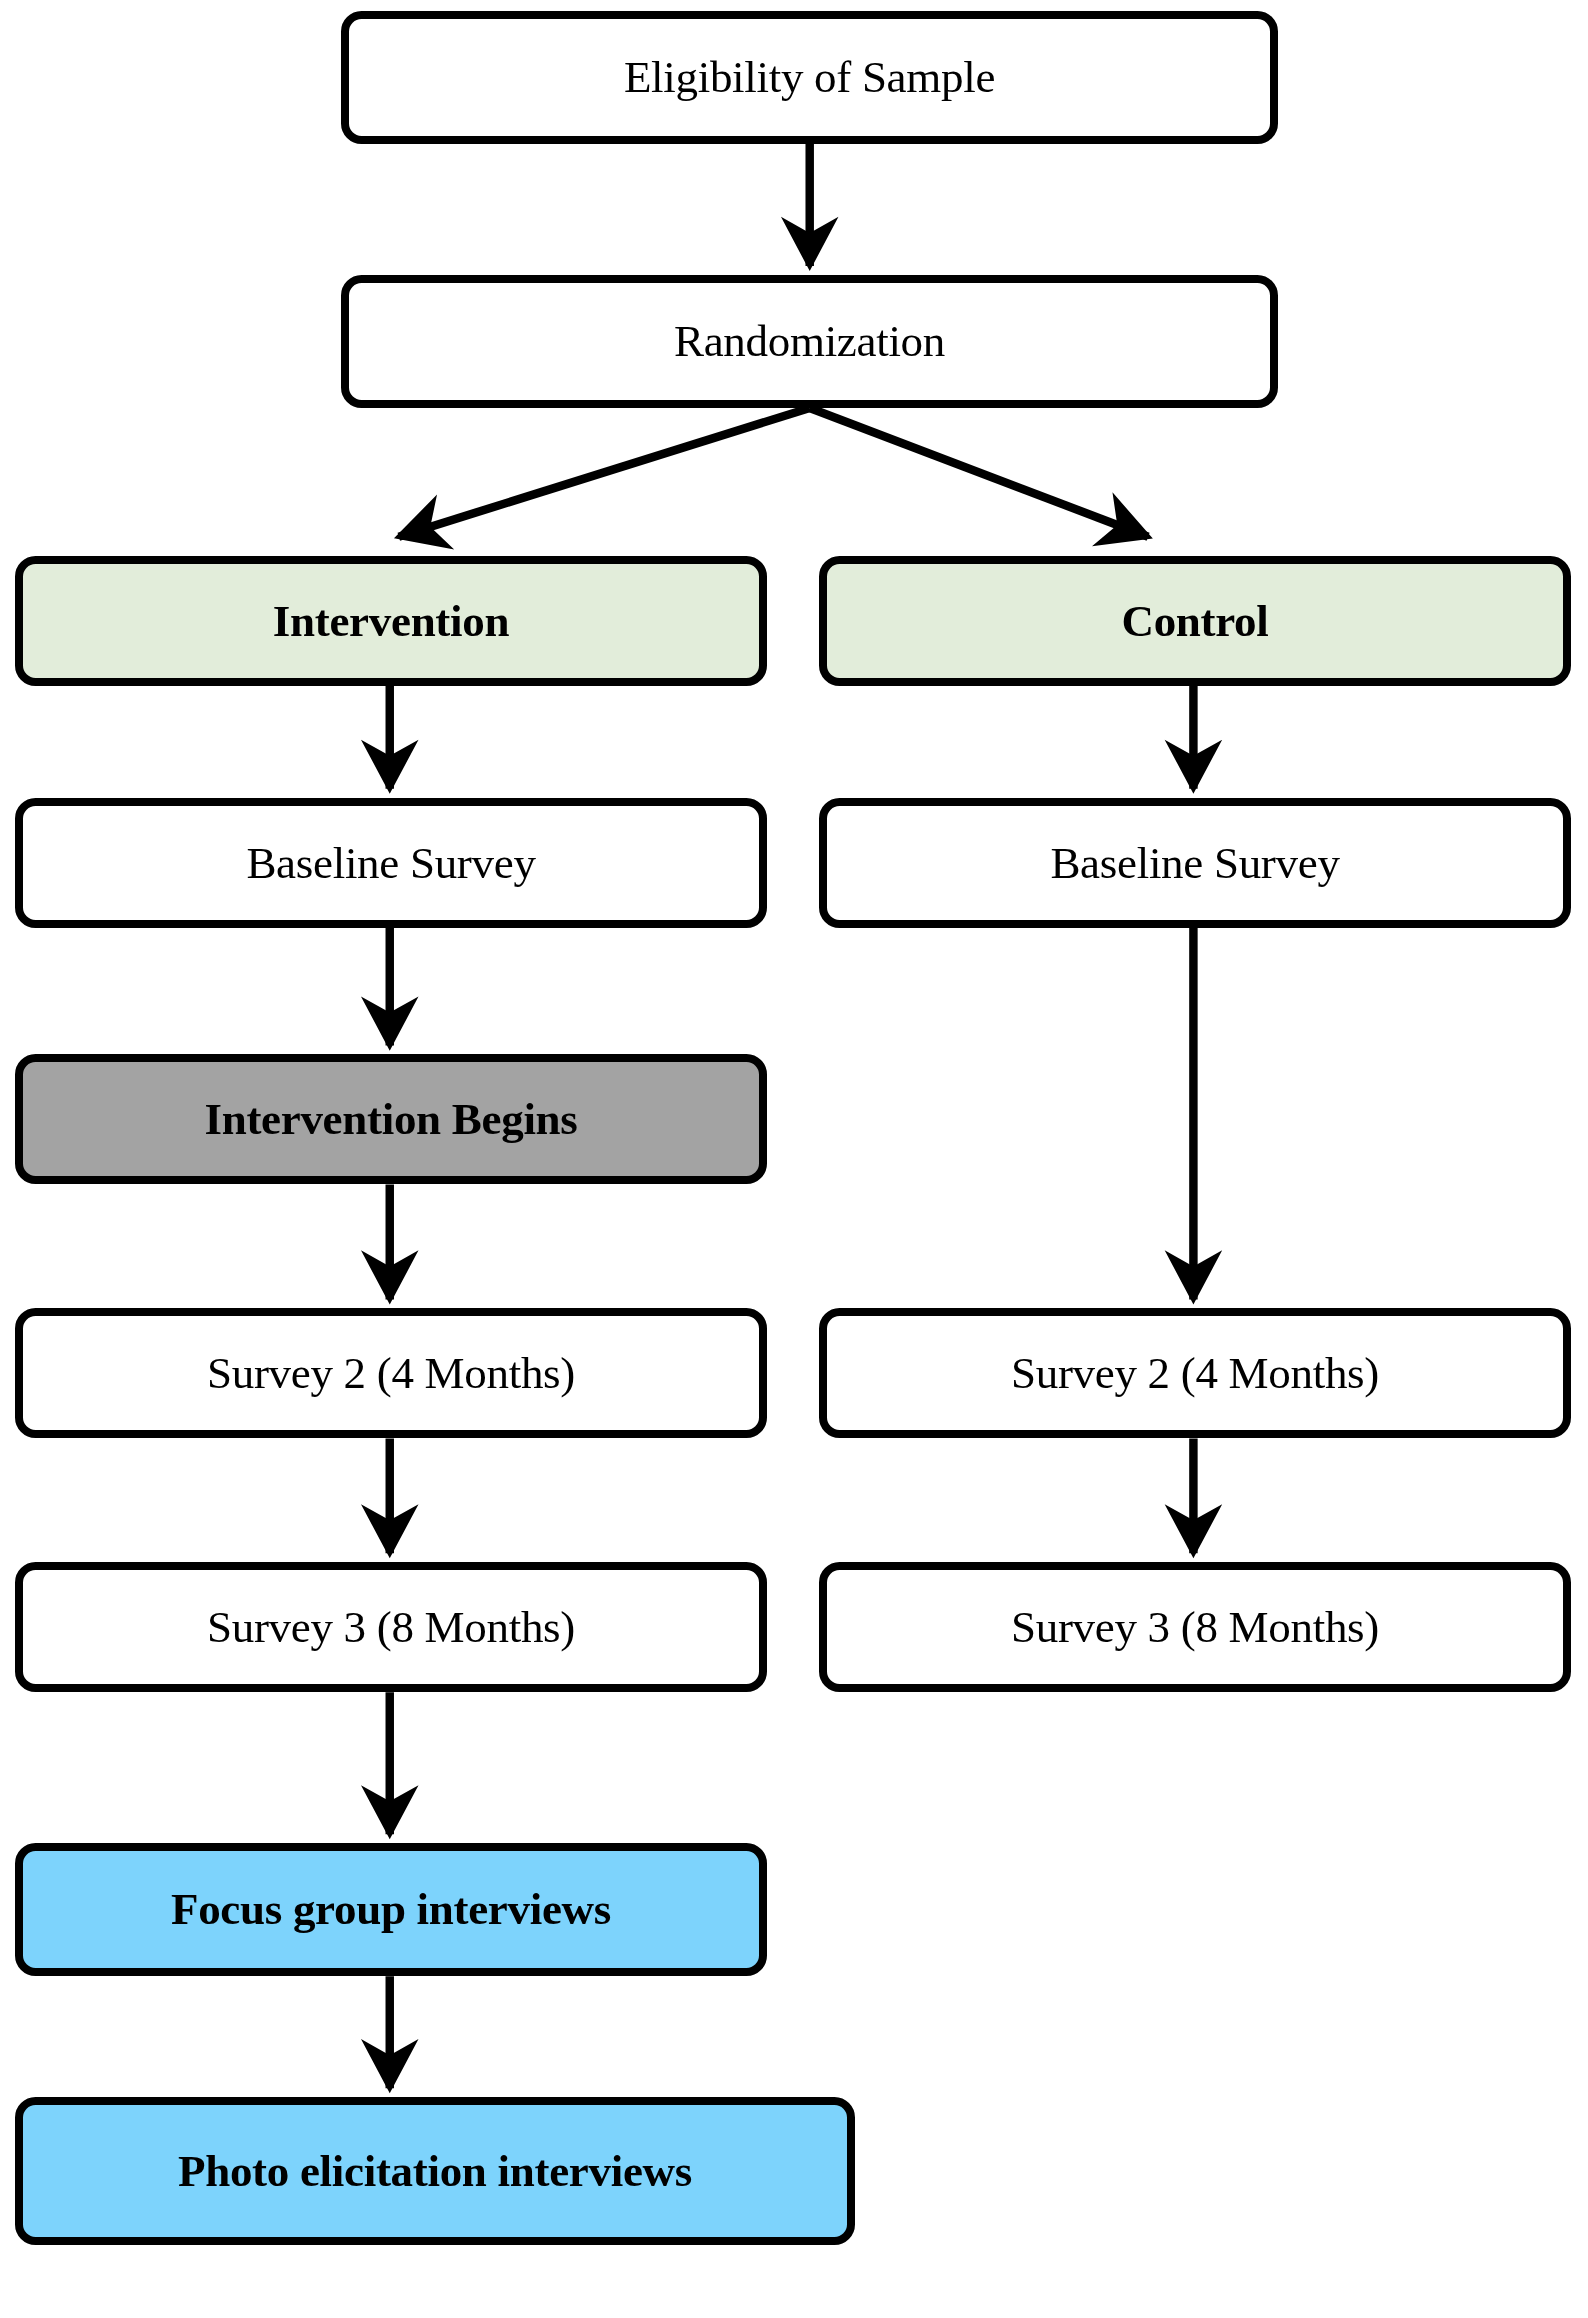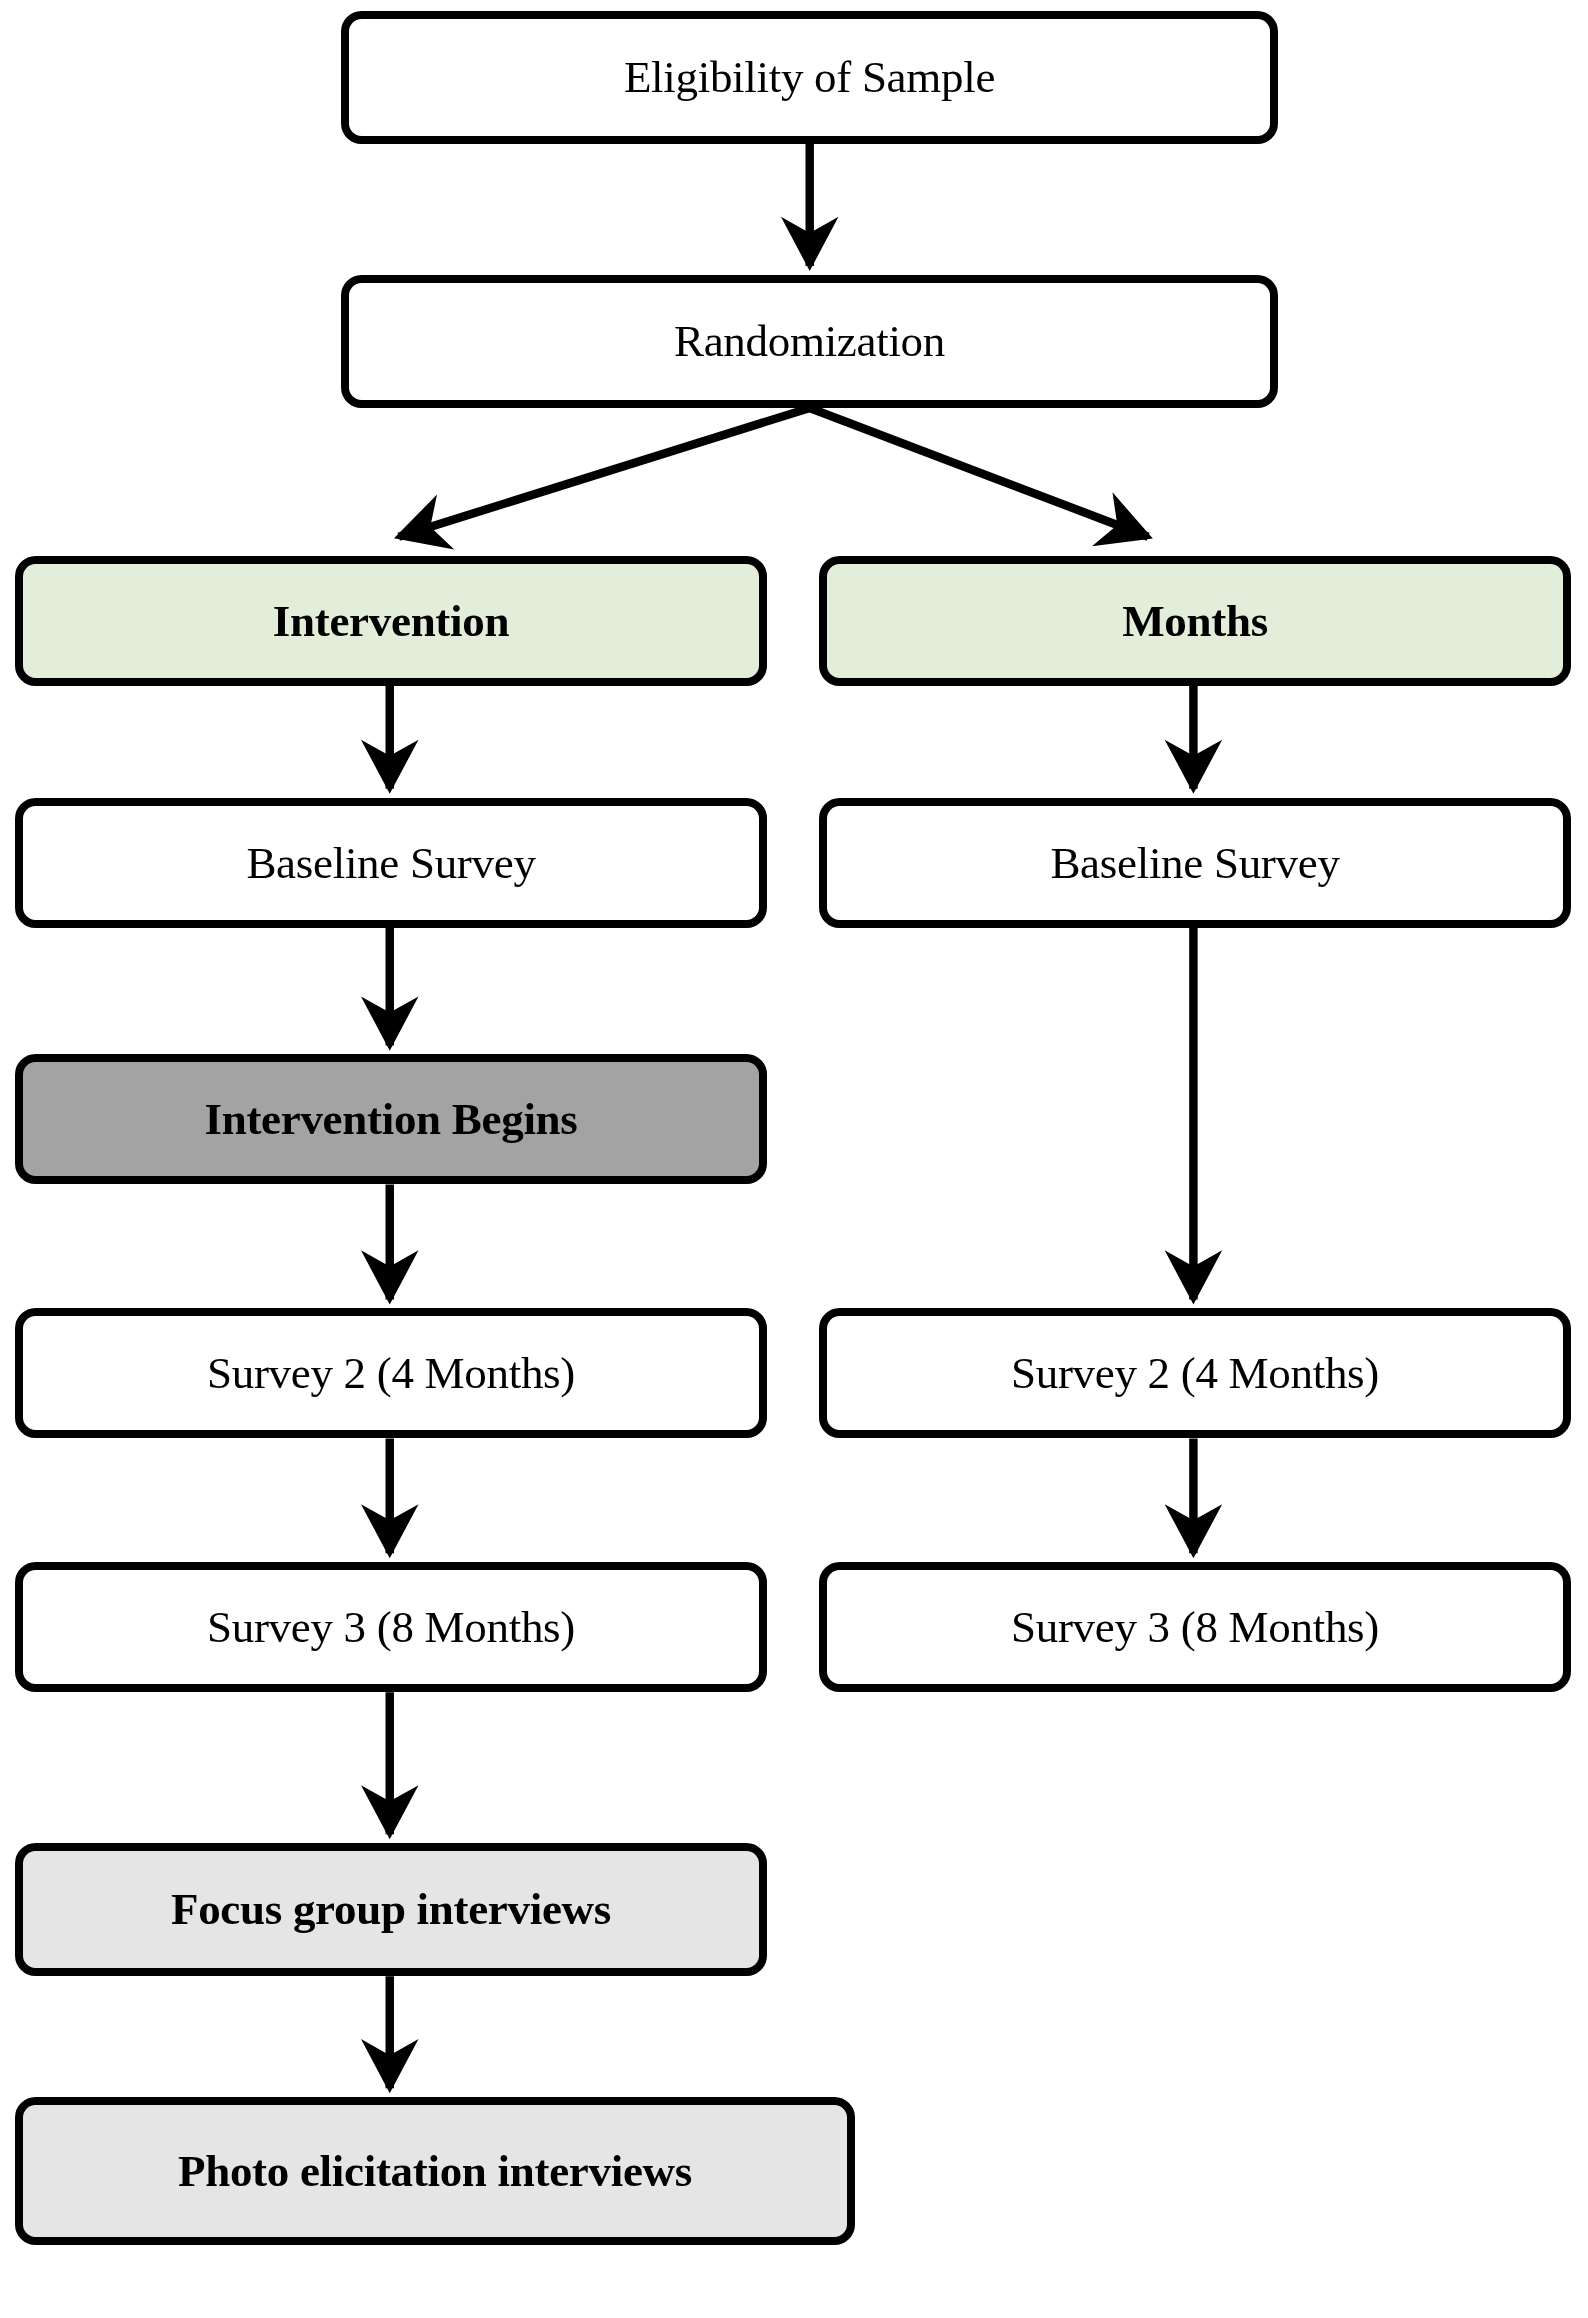--- a/index.html
+++ b/index.html
@@ -41,21 +41,21 @@
     width:100%;
     line-height:1.08;
     color:#000000;
     font-size:45px;
     letter-spacing:-0.3px;
     white-space:nowrap;
   }
   .node.bold .lbl{font-weight:bold;}
   .node.green{background:#e2edda;}
   .node.peach{background:#a3a3a3;}
-  .node.blue{background:#e5e5e5;}
+  .node.blue{background:#7dd3fc;}
   .node.plain{background:#ffffff;}
 </style>
 </head>
 <body>
 
 <div id="canvas">
 
   <svg id="edges" viewBox="0 0 2628 3837" preserveAspectRatio="none">
     <defs>
       <marker id="arrowhead" markerWidth="7.2" markerHeight="7.2" refX="6.0" refY="3.6" orient="auto" markerUnits="strokeWidth">
@@ -84,21 +84,21 @@
 
   <div class="node green bold" style="left:15px;top:556px;width:752px;height:130px;">
     <span class="lbl">Intervention</span>
   </div>
 
   <div class="node plain" style="left:341px;top:275px;width:937px;height:133px;">
     <span class="lbl">Randomization</span>
   </div>
 
   <div class="node green bold" style="left:819px;top:556px;width:752px;height:130px;">
-    <span class="lbl">Months</span>
+    <span class="lbl">Control</span>
   </div>
 
   <div class="node plain" style="left:15px;top:798px;width:752px;height:130px;">
     <span class="lbl">Baseline Survey</span>
   </div>
 
   <div class="node plain" style="left:819px;top:798px;width:752px;height:130px;">
     <span class="lbl">Baseline Survey</span>
   </div>
 

